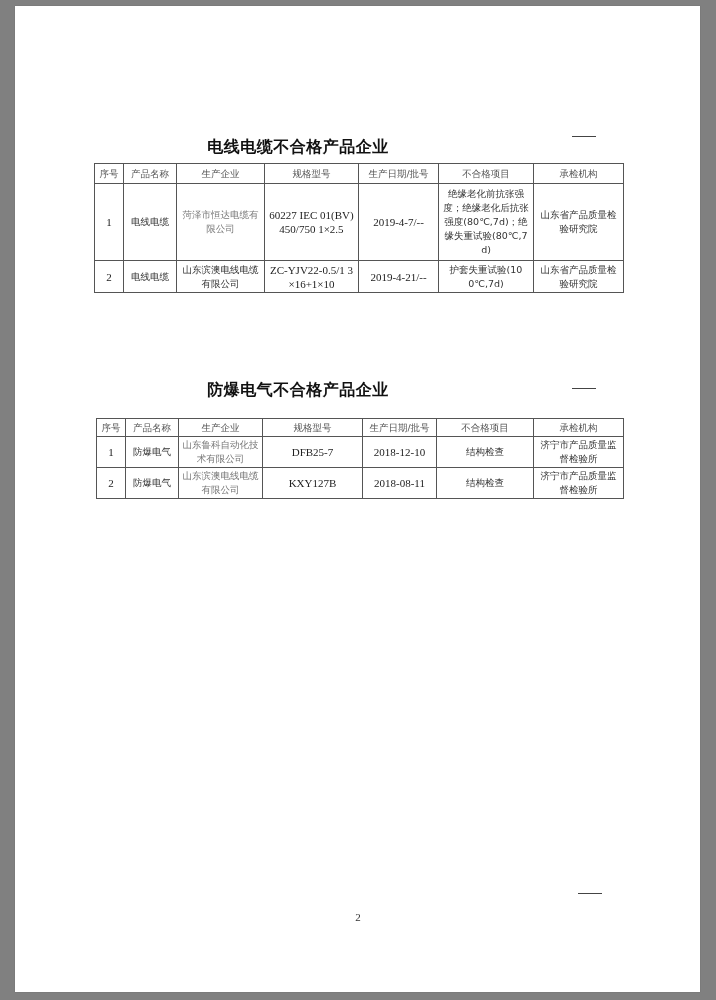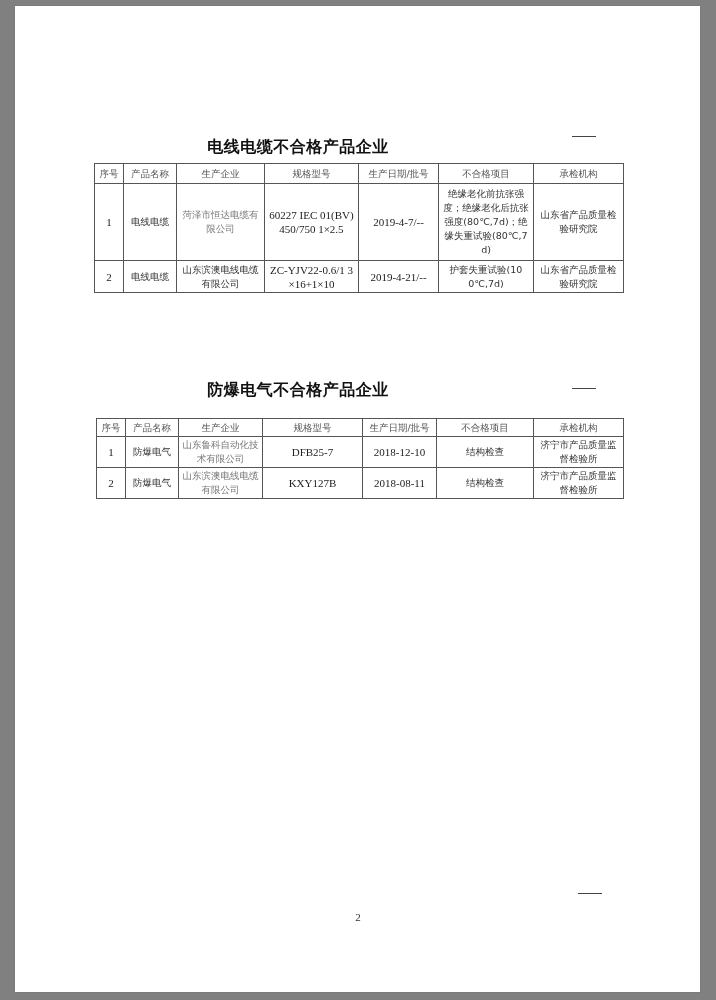--- a/index.html
+++ b/index.html
@@ -95,21 +95,21 @@
     <td class="light">菏泽市恒达电缆有限公司</td>
     <td class="serif">60227 IEC 01(BV) 450/750 1×2.5</td>
     <td class="serif">2019-4-7/--</td>
     <td>绝缘老化前抗张强度；绝缘老化后抗张强度(80℃,7d)；绝缘失重试验(80℃,7d)</td>
     <td>山东省产品质量检验研究院</td>
   </tr>
   <tr style="height:32px;">
     <td class="serif">2</td>
     <td>电线电缆</td>
     <td>山东滨澳电线电缆有限公司</td>
-    <td class="serif">ZC-YJV22-0.6/1 3×16+1×10</td>
+    <td class="serif">ZC-YJV22-0.5/1 3×16+1×10</td>
     <td class="serif">2019-4-21/--</td>
     <td>护套失重试验(100℃,7d)</td>
     <td>山东省产品质量检验研究院</td>
   </tr>
 </tbody>
   </table>
 
 <div class="title" style="top:380px;">防爆电气不合格产品企业</div>
 
 <table class="doc" style="left:96px; top:418px; width:527px;">

